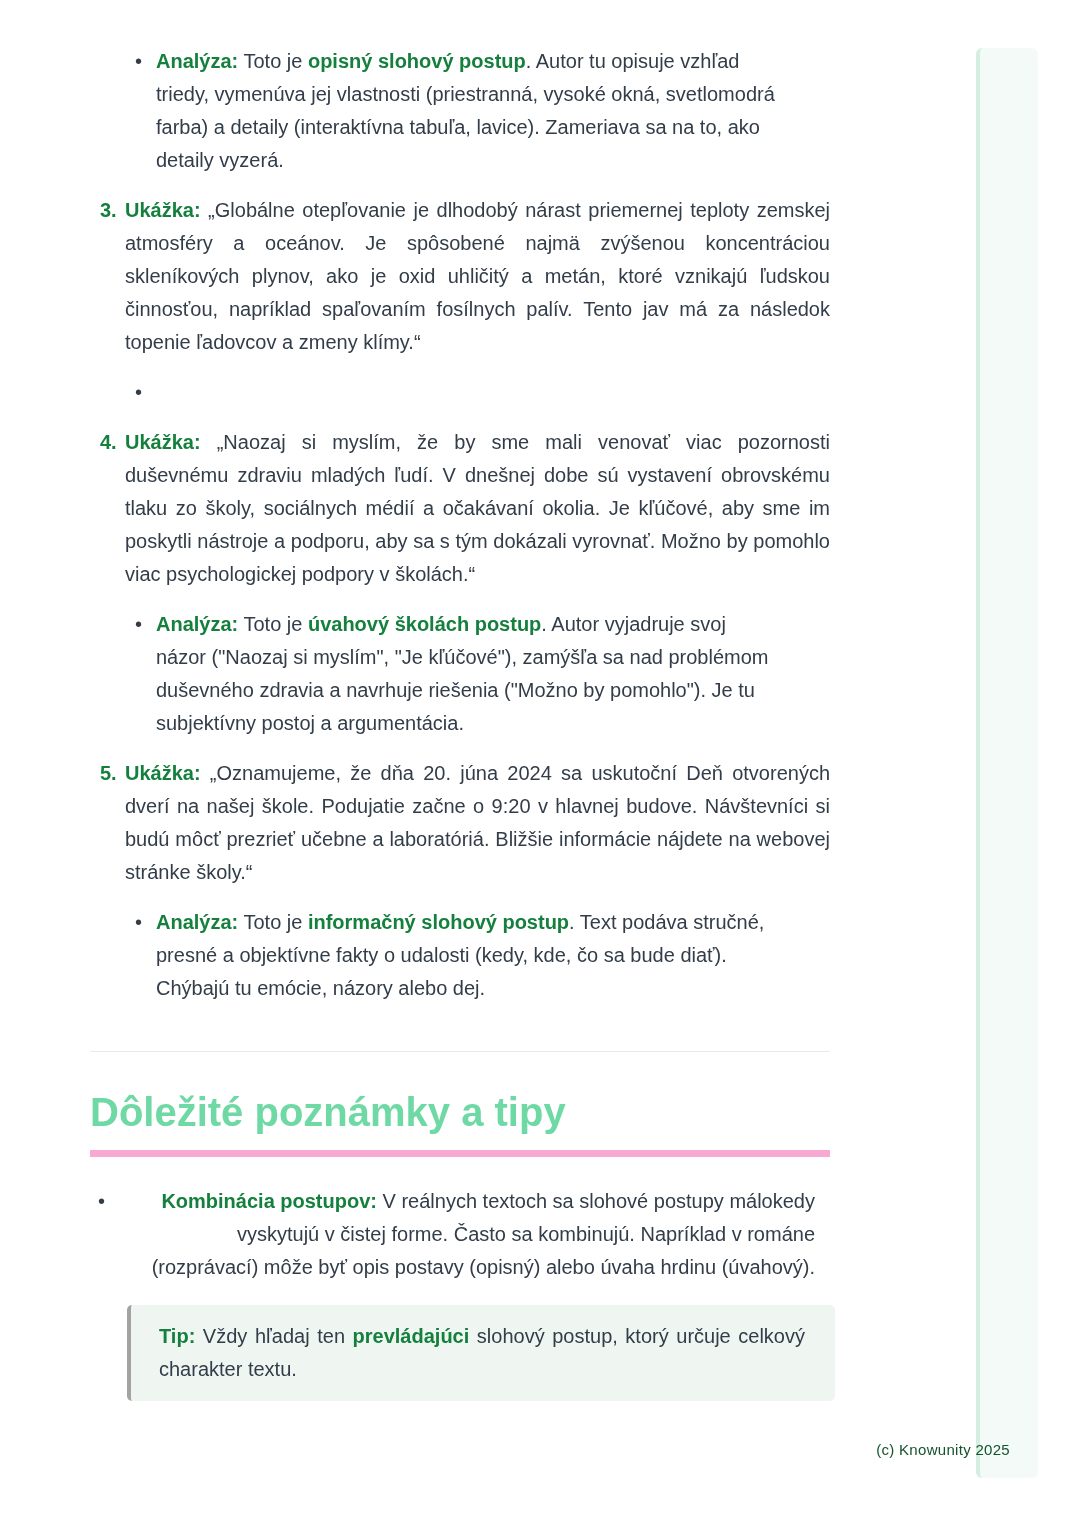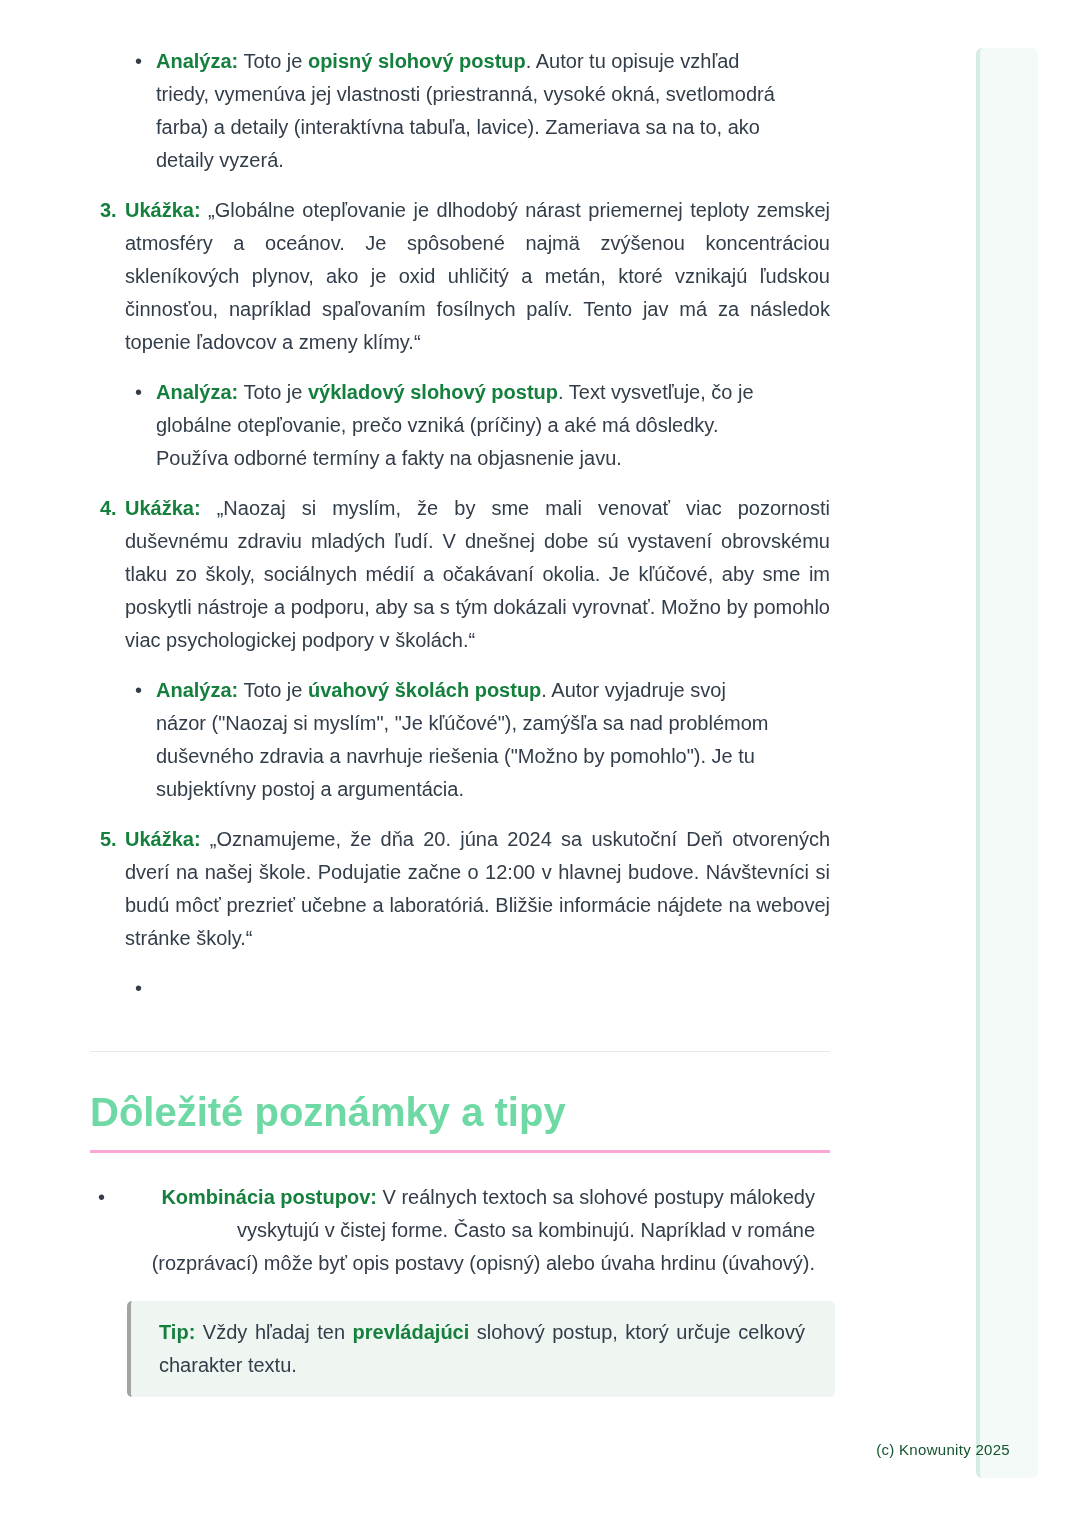--- a/index.html
+++ b/index.html
@@ -65,21 +65,21 @@
   .divider {
     border: none;
     border-top: 1px solid #e7e9eb;
     margin: 46px 0 0 0;
     height: 0;
   }
 
   .section-heading {
     margin: 36px 0 28px 0;
     padding-bottom: 14px;
-    border-bottom: 3px solid #f9a8d4;
+    border-bottom: 7px solid #f9a8d4;
     font-size: 40px;
     line-height: 48px;
     font-weight: 700;
     color: #6ed9a4;
   }
 
   .tip-box {
     box-sizing: border-box;
     margin: 21px 0 0 37px;
     width: 708px;
@@ -99,36 +99,36 @@
       <div class="row sub-bullet block">
         <span class="marker">•</span>
         <div class="body"><span class="b ">Analýza:</span><span class=""> Toto je </span><span class="b ">opisný slohový postup</span><span class="">. Autor tu opisuje vzhľad triedy, vymenúva jej vlastnosti (priestranná, vysoké okná, svetlomodrá farba) a detaily (interaktívna tabuľa, lavice). Zameriava sa na to, </span><span class="i">ako</span><span class=""> detaily vyzerá.</span></div>
       </div>
       <div class="row numbered block">
         <span class="marker b">3.</span>
         <div class="body"><span class="b ">Ukážka:</span><span class=""> </span><span class="i">„Globálne otepľovanie je dlhodobý nárast priemernej teploty zemskej atmosféry a oceánov. Je spôsobené najmä zvýšenou koncentráciou skleníkových plynov, ako je oxid uhličitý a metán, ktoré vznikajú ľudskou činnosťou, napríklad spaľovaním fosílnych palív. Tento jav má za následok topenie ľadovcov a zmeny klímy.“</span></div>
       </div>
       <div class="row sub-bullet block">
         <span class="marker">•</span>
-        <div class="body"><span class="b ">Analýza:</span><span class=""> Toto je </span><span class="b ">výkladový slohový postup</span><span class="">. Text vysvetľuje, čo je globálne otepľovanie, prečo vzniká (príčiny) a aké má dôsledky. Používa odborné termíny a fakty na objasnenie javu.</span></div>
       </div>
       <div class="row numbered block">
         <span class="marker b">4.</span>
         <div class="body"><span class="b ">Ukážka:</span><span class=""> </span><span class="i">„Naozaj si myslím, že by sme mali venovať viac pozornosti duševnému zdraviu mladých ľudí. V dnešnej dobe sú vystavení obrovskému tlaku zo školy, sociálnych médií a očakávaní okolia. Je kľúčové, aby sme im poskytli nástroje a podporu, aby sa s tým dokázali vyrovnať. Možno by pomohlo viac psychologickej podpory v školách.“</span></div>
       </div>
       <div class="row sub-bullet block">
         <span class="marker">•</span>
         <div class="body"><span class="b ">Analýza:</span><span class=""> Toto je </span><span class="b ">úvahový školách postup</span><span class="">. Autor vyjadruje svoj názor ("Naozaj si myslím", "Je kľúčové"), zamýšľa sa nad problémom duševného zdravia a navrhuje riešenia ("Možno by pomohlo"). Je tu subjektívny postoj a argumentácia.</span></div>
       </div>
       <div class="row numbered block">
         <span class="marker b">5.</span>
-        <div class="body"><span class="b ">Ukážka:</span><span class=""> </span><span class="i">„Oznamujeme, že dňa 20. júna 2024 sa uskutoční Deň otvorených dverí na našej škole. Podujatie začne o 12:00 v hlavnej budove. Návštevníci si budú môcť prezrieť učebne a laboratóriá. Bližšie informácie nájdete na webovej stránke školy.“</span></div>
+        <div class="body"><span class="b ">Ukážka:</span><span class=""> </span><span class="i">„Oznamujeme, že dňa 20. júna 2024 sa uskutoční Deň otvorených dverí na našej škole. Podujatie začne o 9:20 v hlavnej budove. Návštevníci si budú môcť prezrieť učebne a laboratóriá. Bližšie informácie nájdete na webovej stránke školy.“</span></div>
       </div>
       <div class="row sub-bullet block">
         <span class="marker">•</span>
+        <div class="body"><span class="b ">Analýza:</span><span class=""> Toto je </span><span class="b ">informačný slohový postup</span><span class="">. Text podáva stručné, presné a objektívne fakty o udalosti (kedy, kde, čo sa bude diať). Chýbajú tu emócie, názory alebo dej.</span></div>
       </div>
       <div class="divider block"></div>
       <h2 class="section-heading block">Dôležité poznámky a tipy</h2>
       <div class="row top-bullet block">
         <span class="marker">•</span>
         <div class="body"><span class="b ">Kombinácia postupov:</span><span class=""> V reálnych textoch sa slohové postupy málokedy vyskytujú v čistej forme. Často sa kombinujú. Napríklad v románe (rozprávací) môže byť opis postavy (opisný) alebo úvaha hrdinu (úvahový).</span></div>
       </div>
       <div class="tip-box block">
         <div class="body"><span class="b ">Tip:</span><span class=""> Vždy hľadaj ten </span><span class="b ">prevládajúci</span><span class=""> slohový postup, ktorý určuje celkový charakter textu.</span></div>
       </div>

